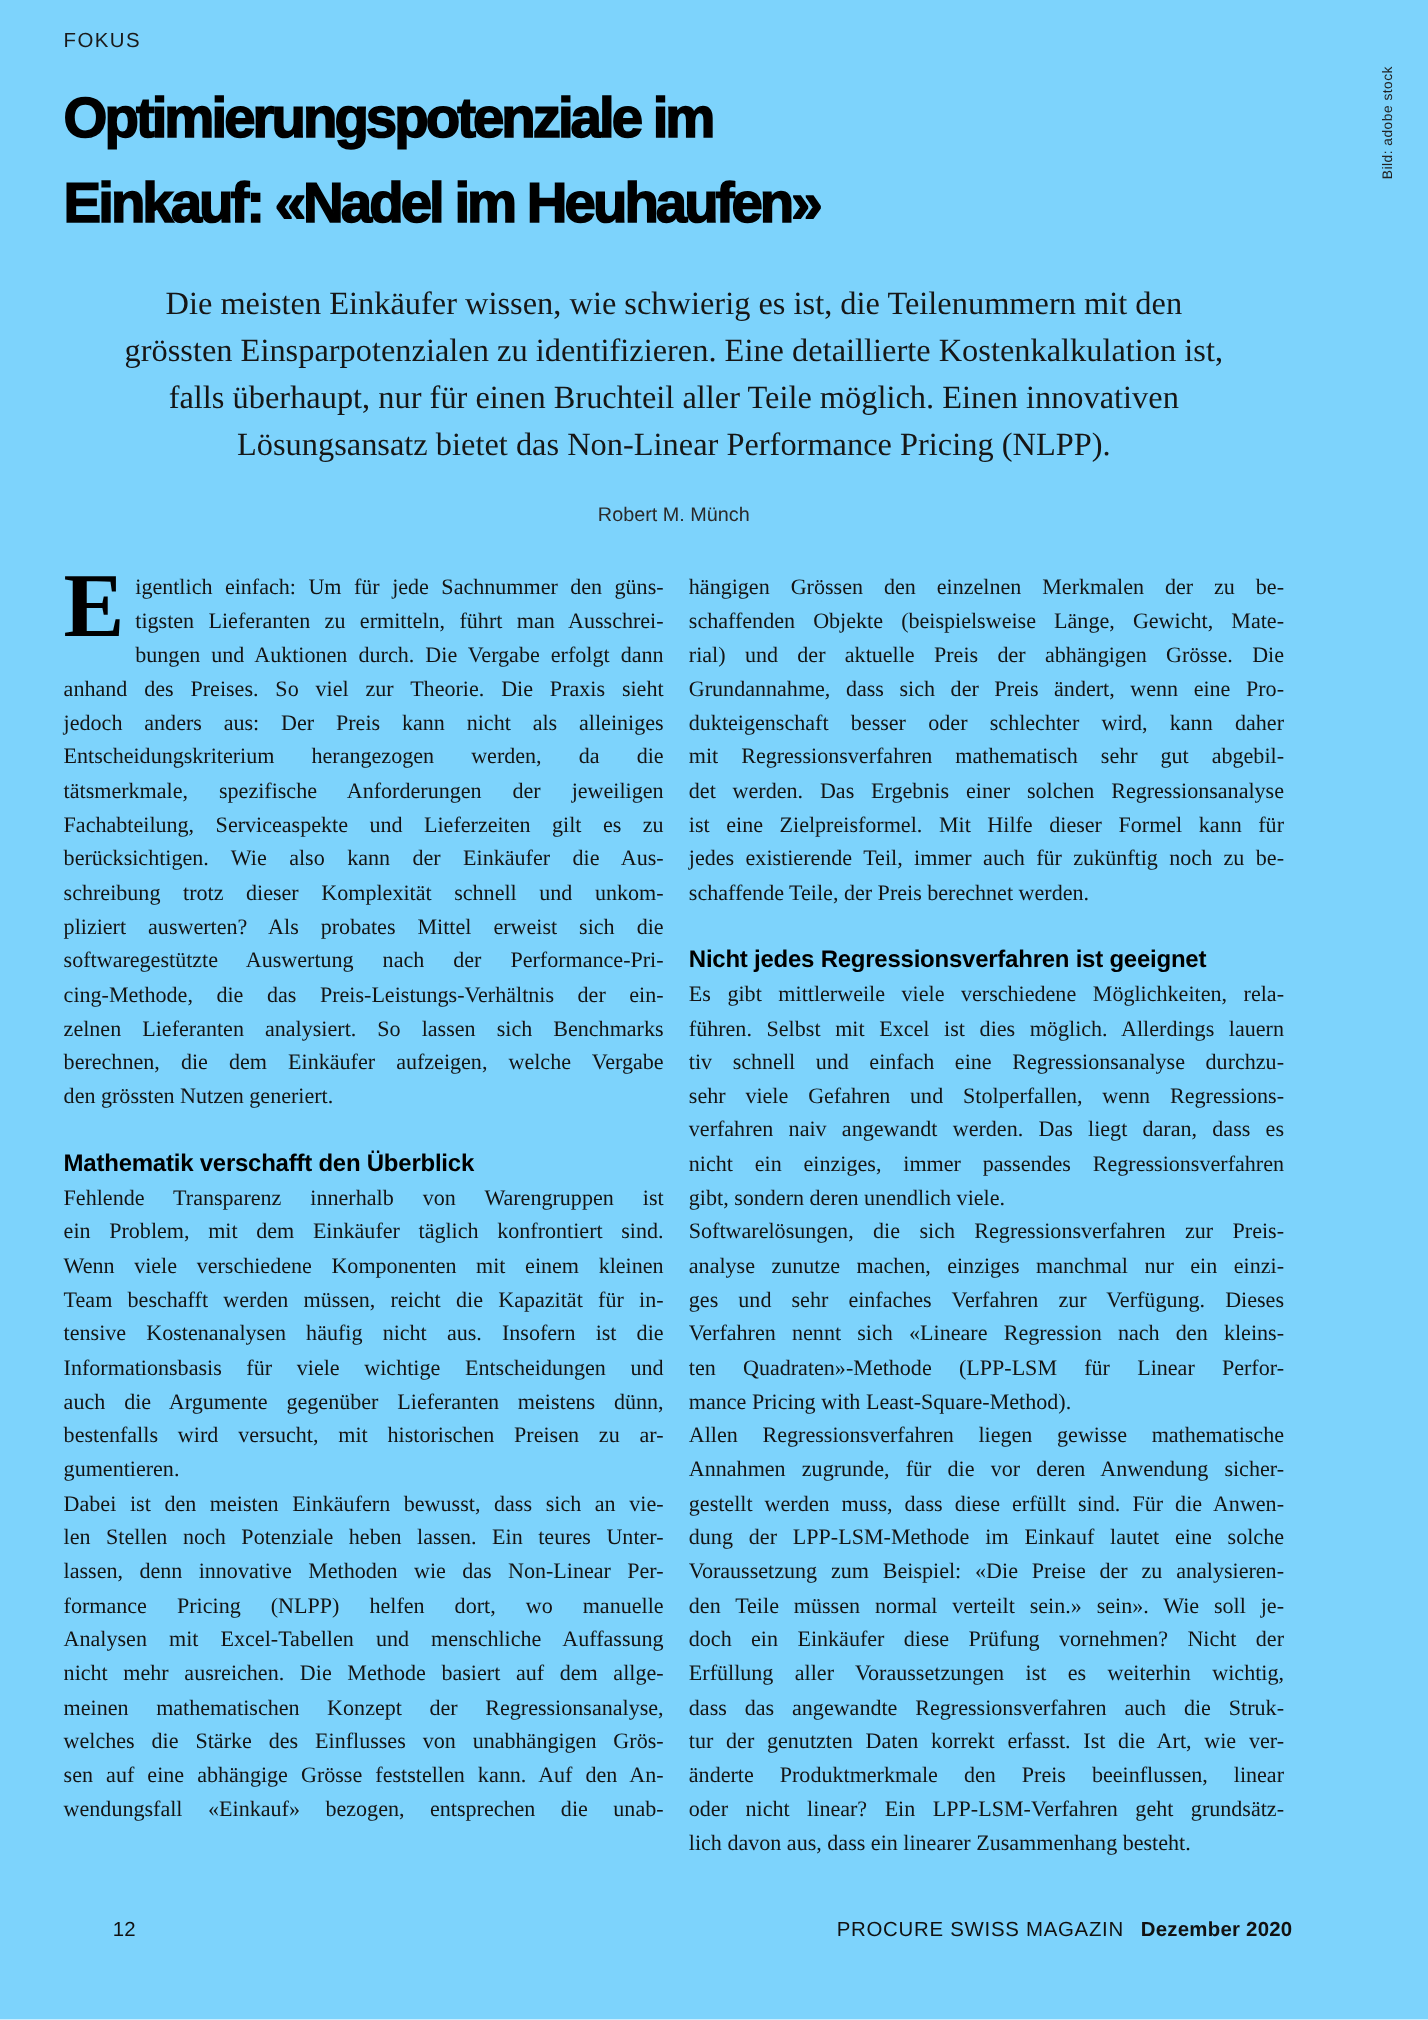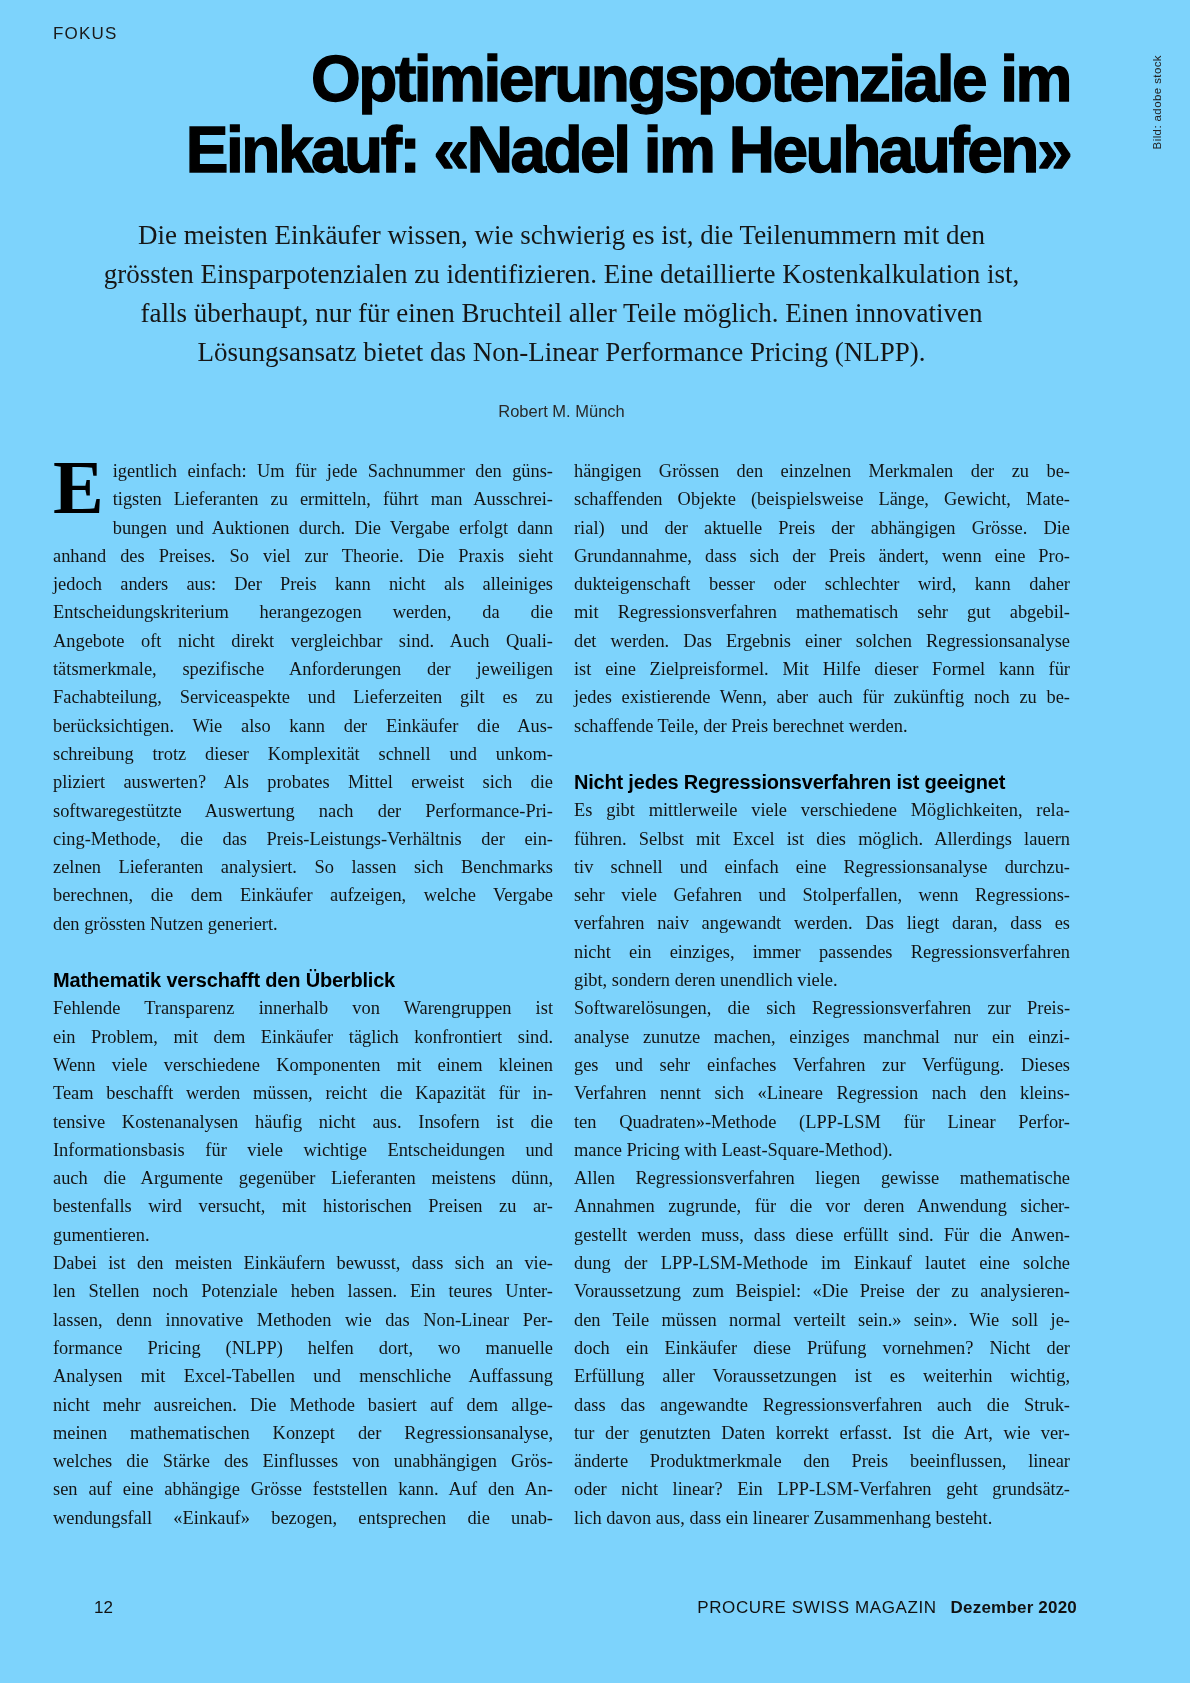--- a/index.html
+++ b/index.html
@@ -21,24 +21,25 @@
   }
   .kicker {
     margin-top: 24px;
     font-family: "Liberation Sans", sans-serif;
     font-size: 17px;
     letter-spacing: 1.2px;
     font-weight: 500;
     color: #1a1a1a;
   }
   .headline {
-    text-align: right;
+    margin-top: 18px;
+    text-align: left;
     font-family: "Liberation Sans", sans-serif;
     font-weight: 700;
-    font-size: 64px;
+    font-size: 47px;
     line-height: 71px;
     letter-spacing: -2.5px;
     color: #000;
     -webkit-text-stroke: 1.3px #000;
   }
   .lead {
     margin-top: 30px;
     text-align: center;
     font-size: 27px;
     line-height: 39px;
@@ -133,21 +134,20 @@
     <div class="columns">
       <div class="col col-left">
           <div class="para">
             <span class="dropcap">E</span>
             <div class="line fit">igentlich einfach: Um für jede Sachnummer den güns-</div>
             <div class="line fit">tigsten Lieferanten zu ermitteln, führt man Ausschrei-</div>
             <div class="line fit">bungen und Auktionen durch. Die Vergabe erfolgt dann</div>
             <div class="line fit">anhand des Preises. So viel zur Theorie. Die Praxis sieht</div>
             <div class="line fit">jedoch anders aus: Der Preis kann nicht als alleiniges</div>
             <div class="line fit">Entscheidungskriterium herangezogen werden, da die</div>
-            <div class="line fit">Angebote oft nicht direkt vergleichbar sind. Auch Quali-</div>
             <div class="line fit">tätsmerkmale, spezifische Anforderungen der jeweiligen</div>
             <div class="line fit">Fachabteilung, Serviceaspekte und Lieferzeiten gilt es zu</div>
             <div class="line fit">berücksichtigen. Wie also kann der Einkäufer die Aus-</div>
             <div class="line fit">schreibung trotz dieser Komplexität schnell und unkom-</div>
             <div class="line fit">pliziert auswerten? Als probates Mittel erweist sich die</div>
             <div class="line fit">softwaregestützte Auswertung nach der Performance-Pri-</div>
             <div class="line fit">cing-Methode, die das Preis-Leistungs-Verhältnis der ein-</div>
             <div class="line fit">zelnen Lieferanten analysiert. So lassen sich Benchmarks</div>
             <div class="line fit">berechnen, die dem Einkäufer aufzeigen, welche Vergabe</div>
             <div class="line fit pend">den grössten Nutzen generiert.</div>
@@ -180,21 +180,21 @@
       <div class="col col-right">
           <div class="para">
             <div class="line fit">hängigen Grössen den einzelnen Merkmalen der zu be-</div>
             <div class="line fit">schaffenden Objekte (beispielsweise Länge, Gewicht, Mate-</div>
             <div class="line fit">rial) und der aktuelle Preis der abhängigen Grösse. Die</div>
             <div class="line fit">Grundannahme, dass sich der Preis ändert, wenn eine Pro-</div>
             <div class="line fit">dukteigenschaft besser oder schlechter wird, kann daher</div>
             <div class="line fit">mit Regressionsverfahren mathematisch sehr gut abgebil-</div>
             <div class="line fit">det werden. Das Ergebnis einer solchen Regressionsanalyse</div>
             <div class="line fit">ist eine Zielpreisformel. Mit Hilfe dieser Formel kann für</div>
-            <div class="line fit">jedes existierende Wenn, aber auch für zukünftig noch zu be-</div>
+            <div class="line fit">jedes existierende Teil, immer auch für zukünftig noch zu be-</div>
             <div class="line fit pend">schaffende Teile, der Preis berechnet werden.</div>
           </div>
           <div class="subhead fit">Nicht jedes Regressionsverfahren ist geeignet</div>
           <div class="para">
             <div class="line fit">Es gibt mittlerweile viele verschiedene Möglichkeiten, rela-</div>
             <div class="line fit">führen. Selbst mit Excel ist dies möglich. Allerdings lauern</div>
             <div class="line fit">tiv schnell und einfach eine Regressionsanalyse durchzu-</div>
             <div class="line fit">sehr viele Gefahren und Stolperfallen, wenn Regressions-</div>
             <div class="line fit">verfahren naiv angewandt werden. Das liegt daran, dass es</div>
             <div class="line fit">nicht ein einziges, immer passendes Regressionsverfahren</div>

